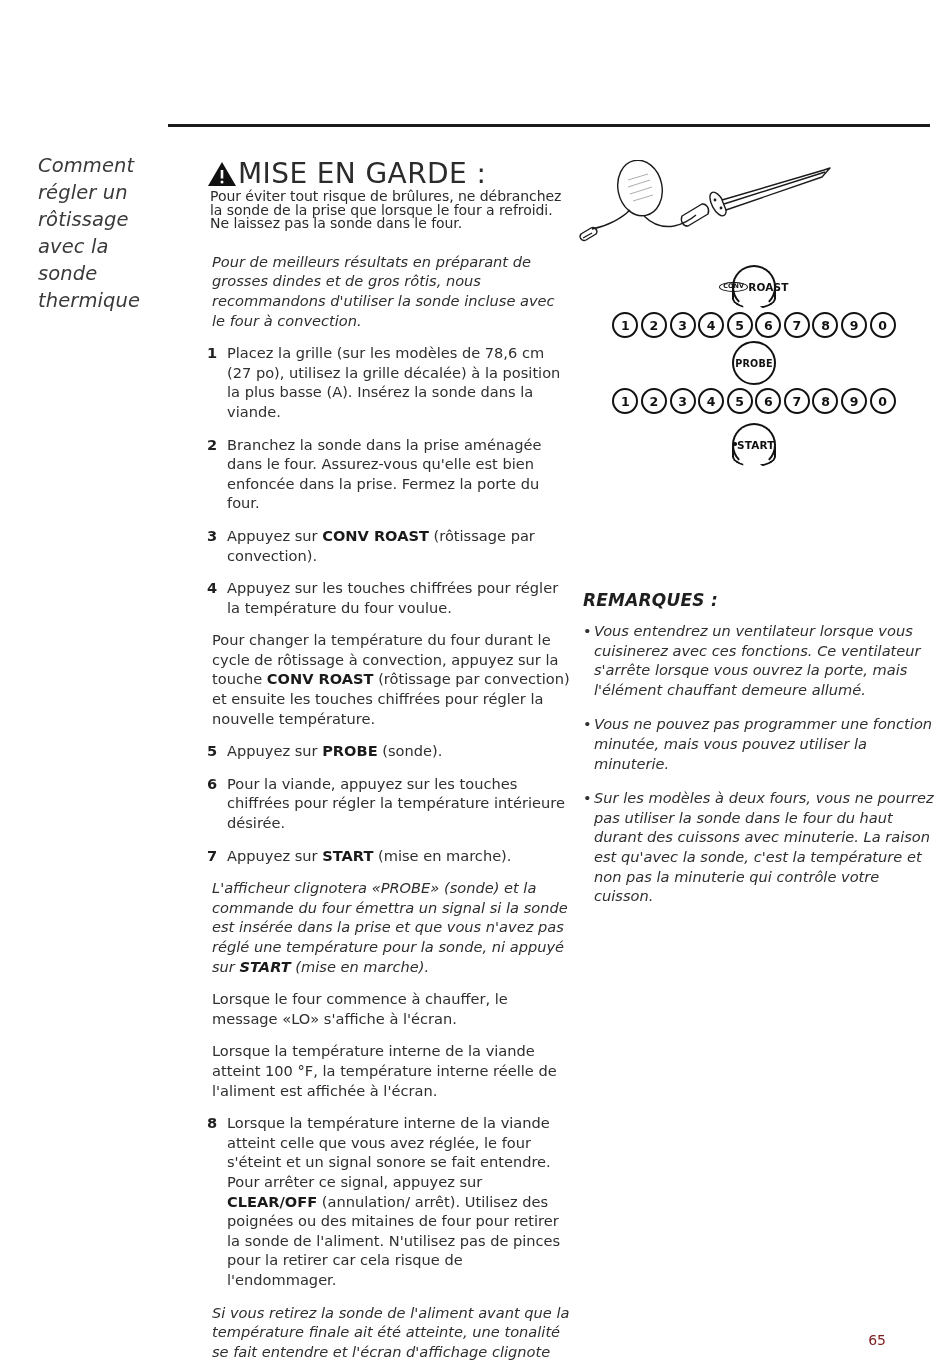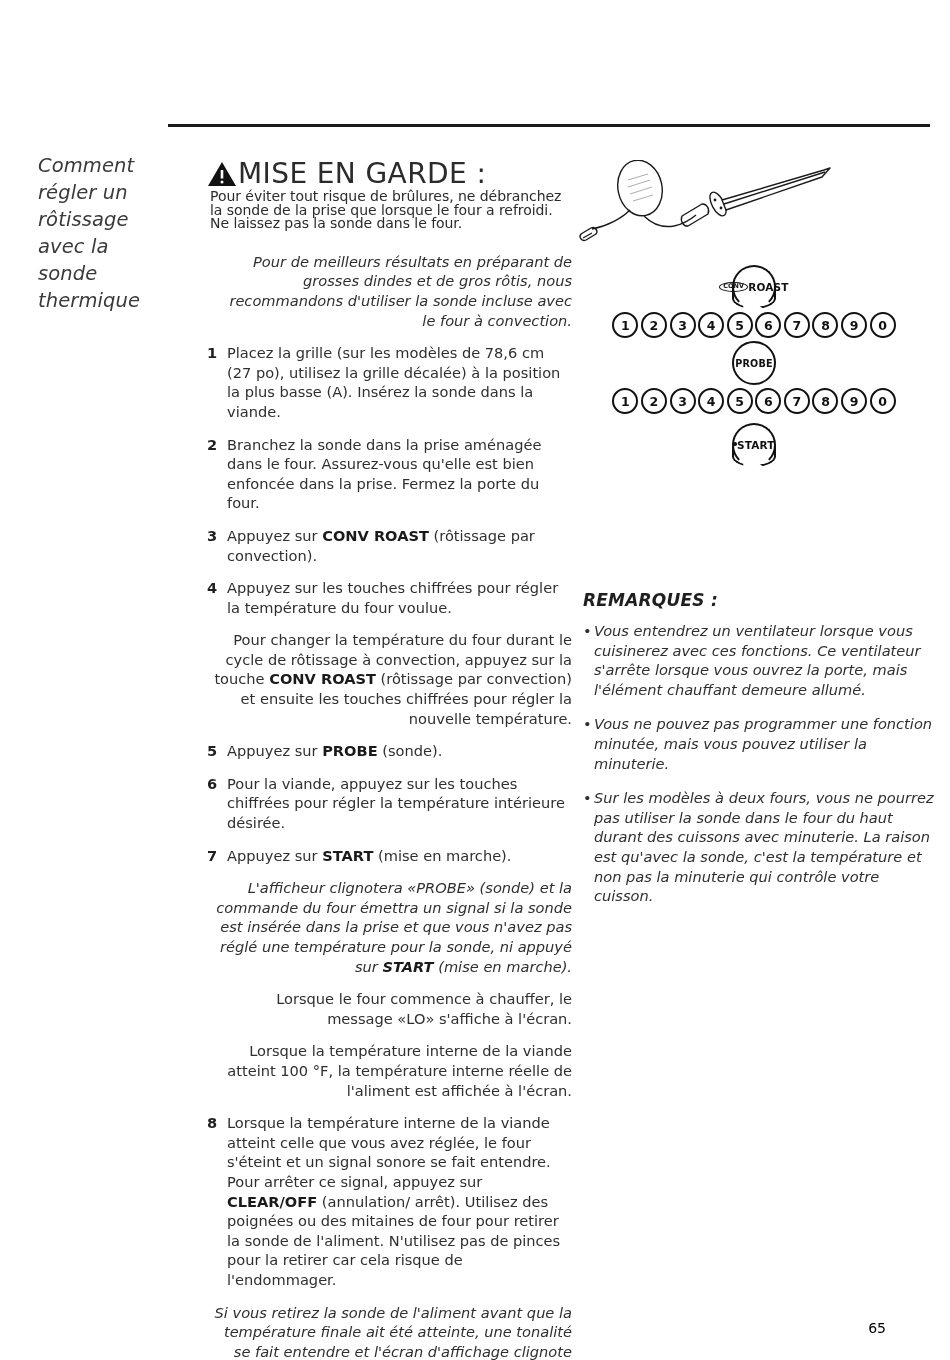--- a/index.html
+++ b/index.html
@@ -80,21 +80,20 @@
     margin: 1px 0 21px 3px;
     width: 352px;
     letter-spacing: -0.05px;
   }
 
   p.para {
     margin: 0 0 13px 5px;
     font-size: 14.6px;
     line-height: 19.6px;
     color: #2f2f2f;
-    text-align: right;
   }
   p.para.italic {
     font-style: italic;
   }
 
   
   .step {
     display: flex;
     margin: 0 0 13px 0;
     font-size: 14.6px;
@@ -282,23 +281,23 @@
     flex: 0 0 auto;
     width: 11px;
     font-style: normal;
   }
   .bullet-text { flex: 1 1 auto; }
 
   
   .folio {
     position: absolute;
     right: 22px;
-    bottom: 24px;
+    bottom: 12px;
     font-size: 14px;
-    color: #000000;
+    color: #7f1d1d;
   }
 </style>
 </head>
 <body>
 
 <div class="page">
 
   <div class="top-rule"></div>
 
   <div class="margin-heading">Comment régler un rôtissage avec la sonde thermique</div>

